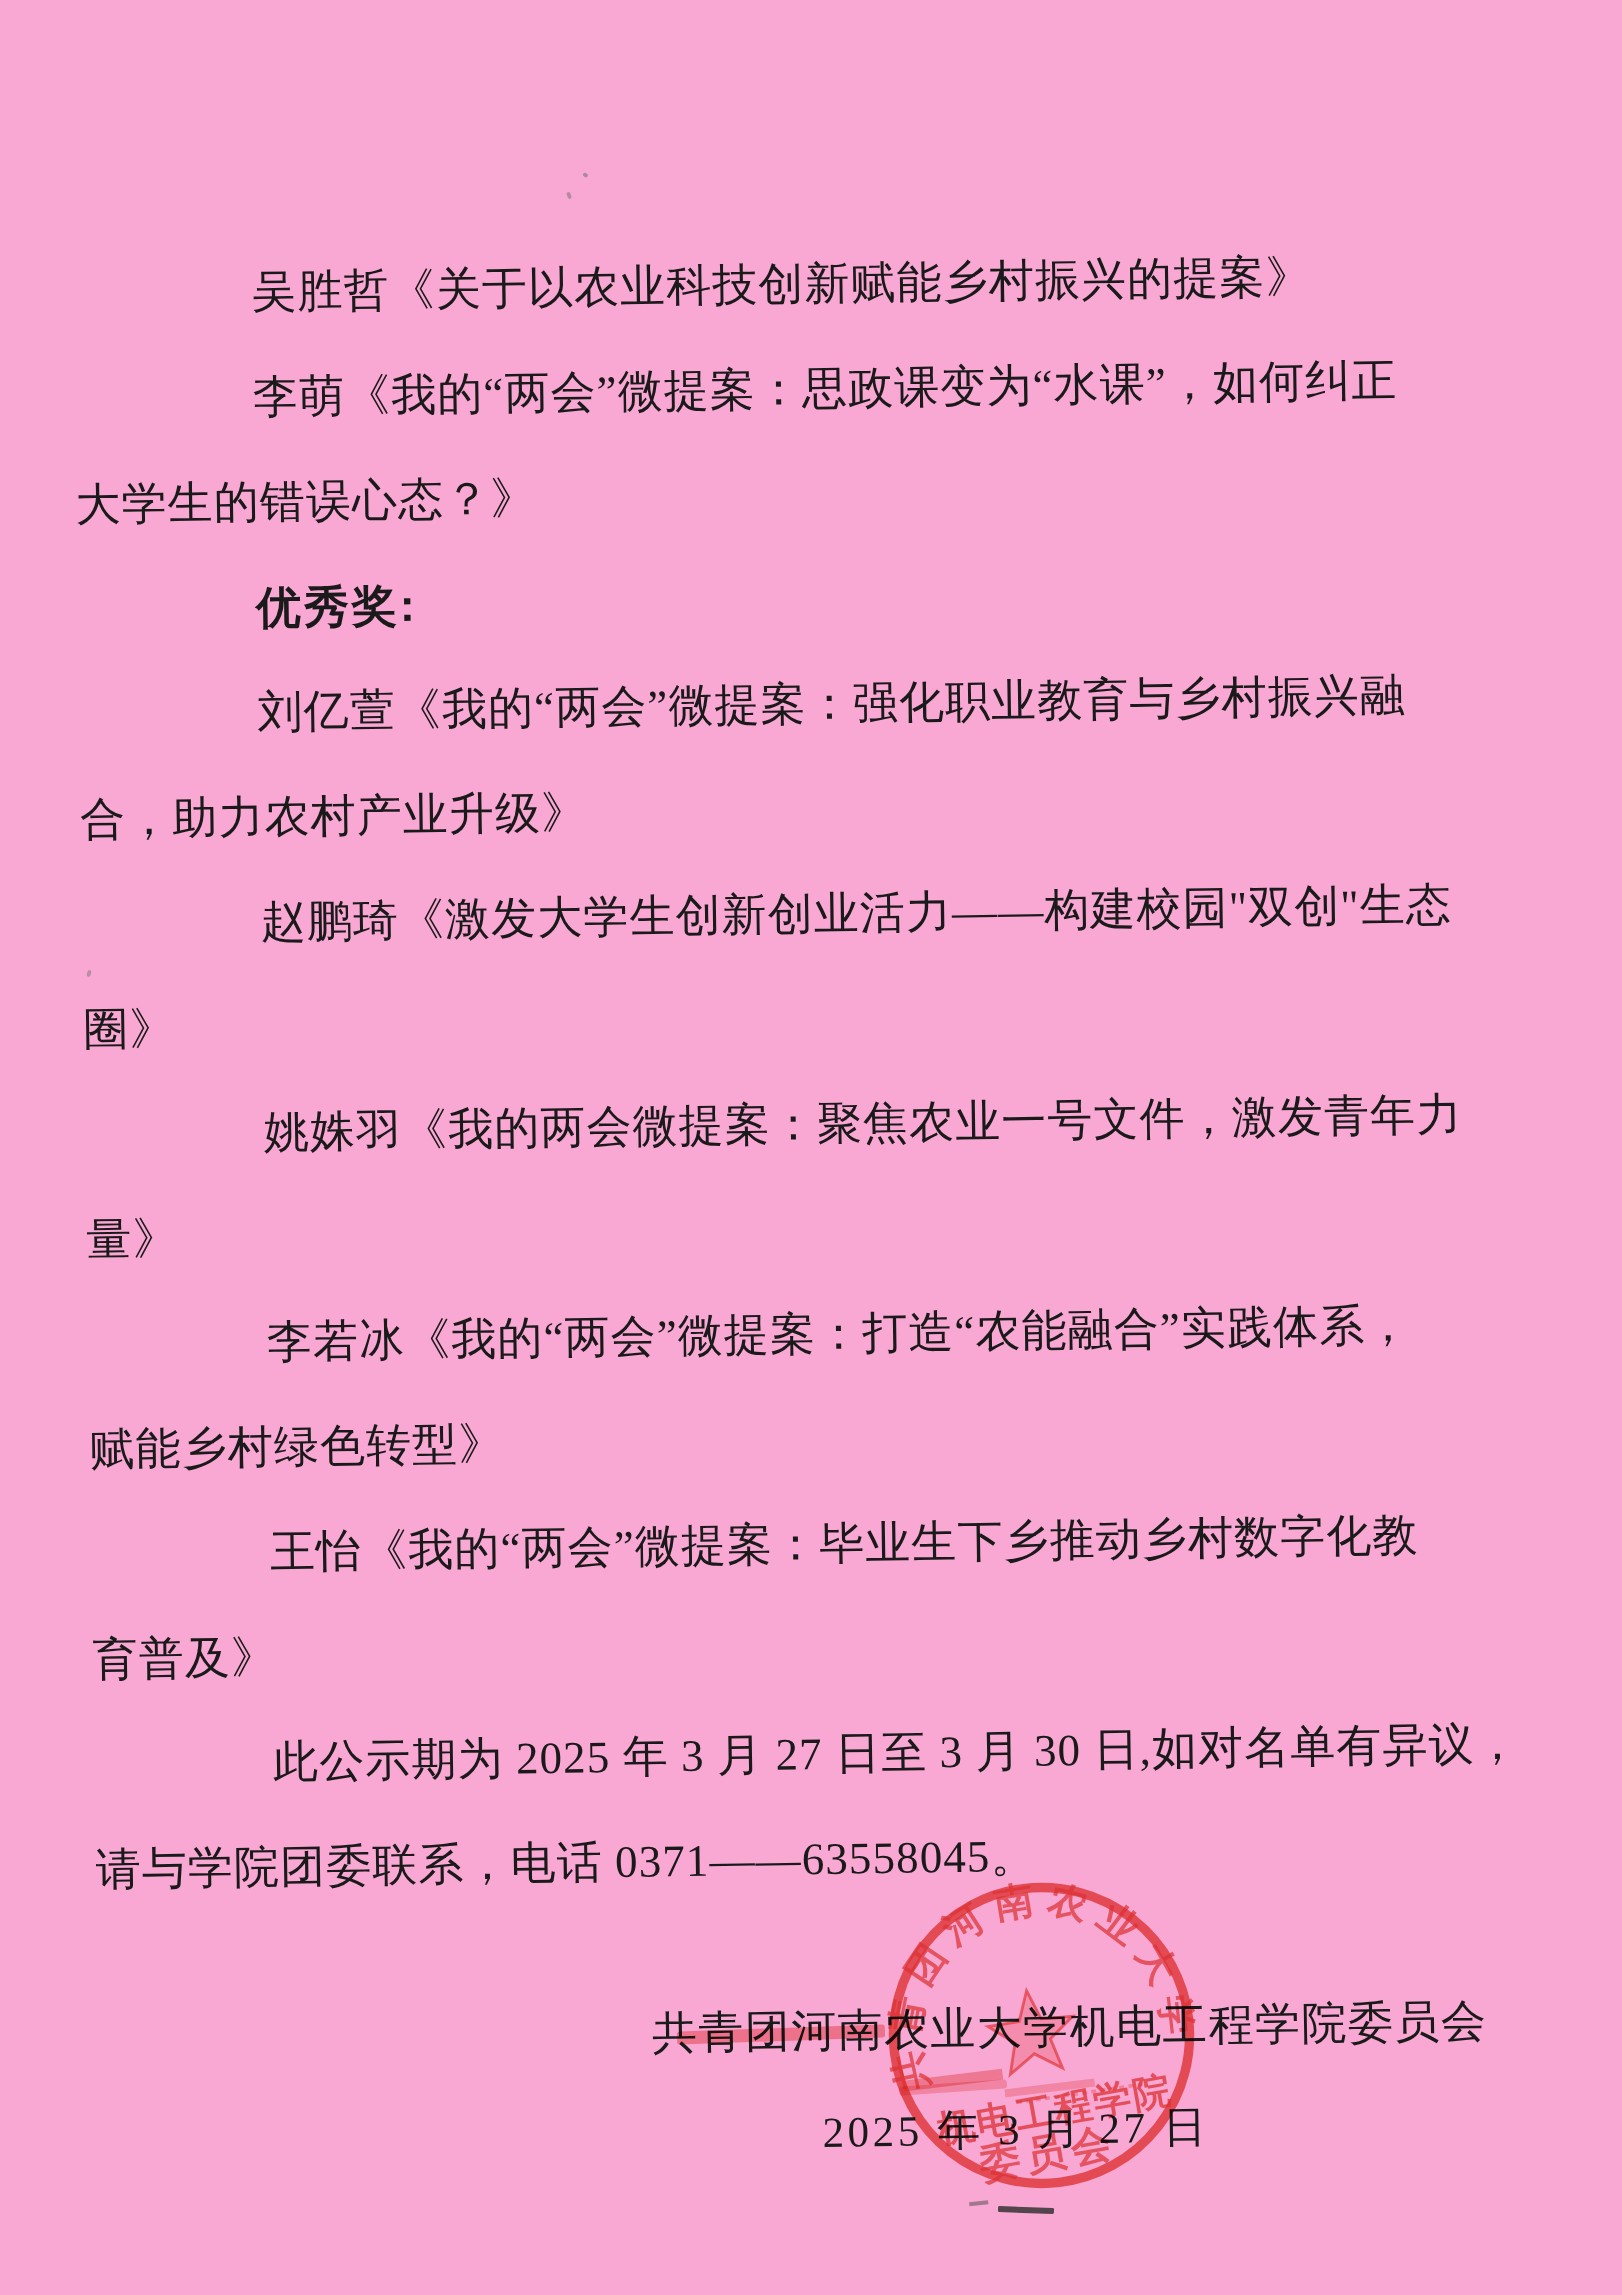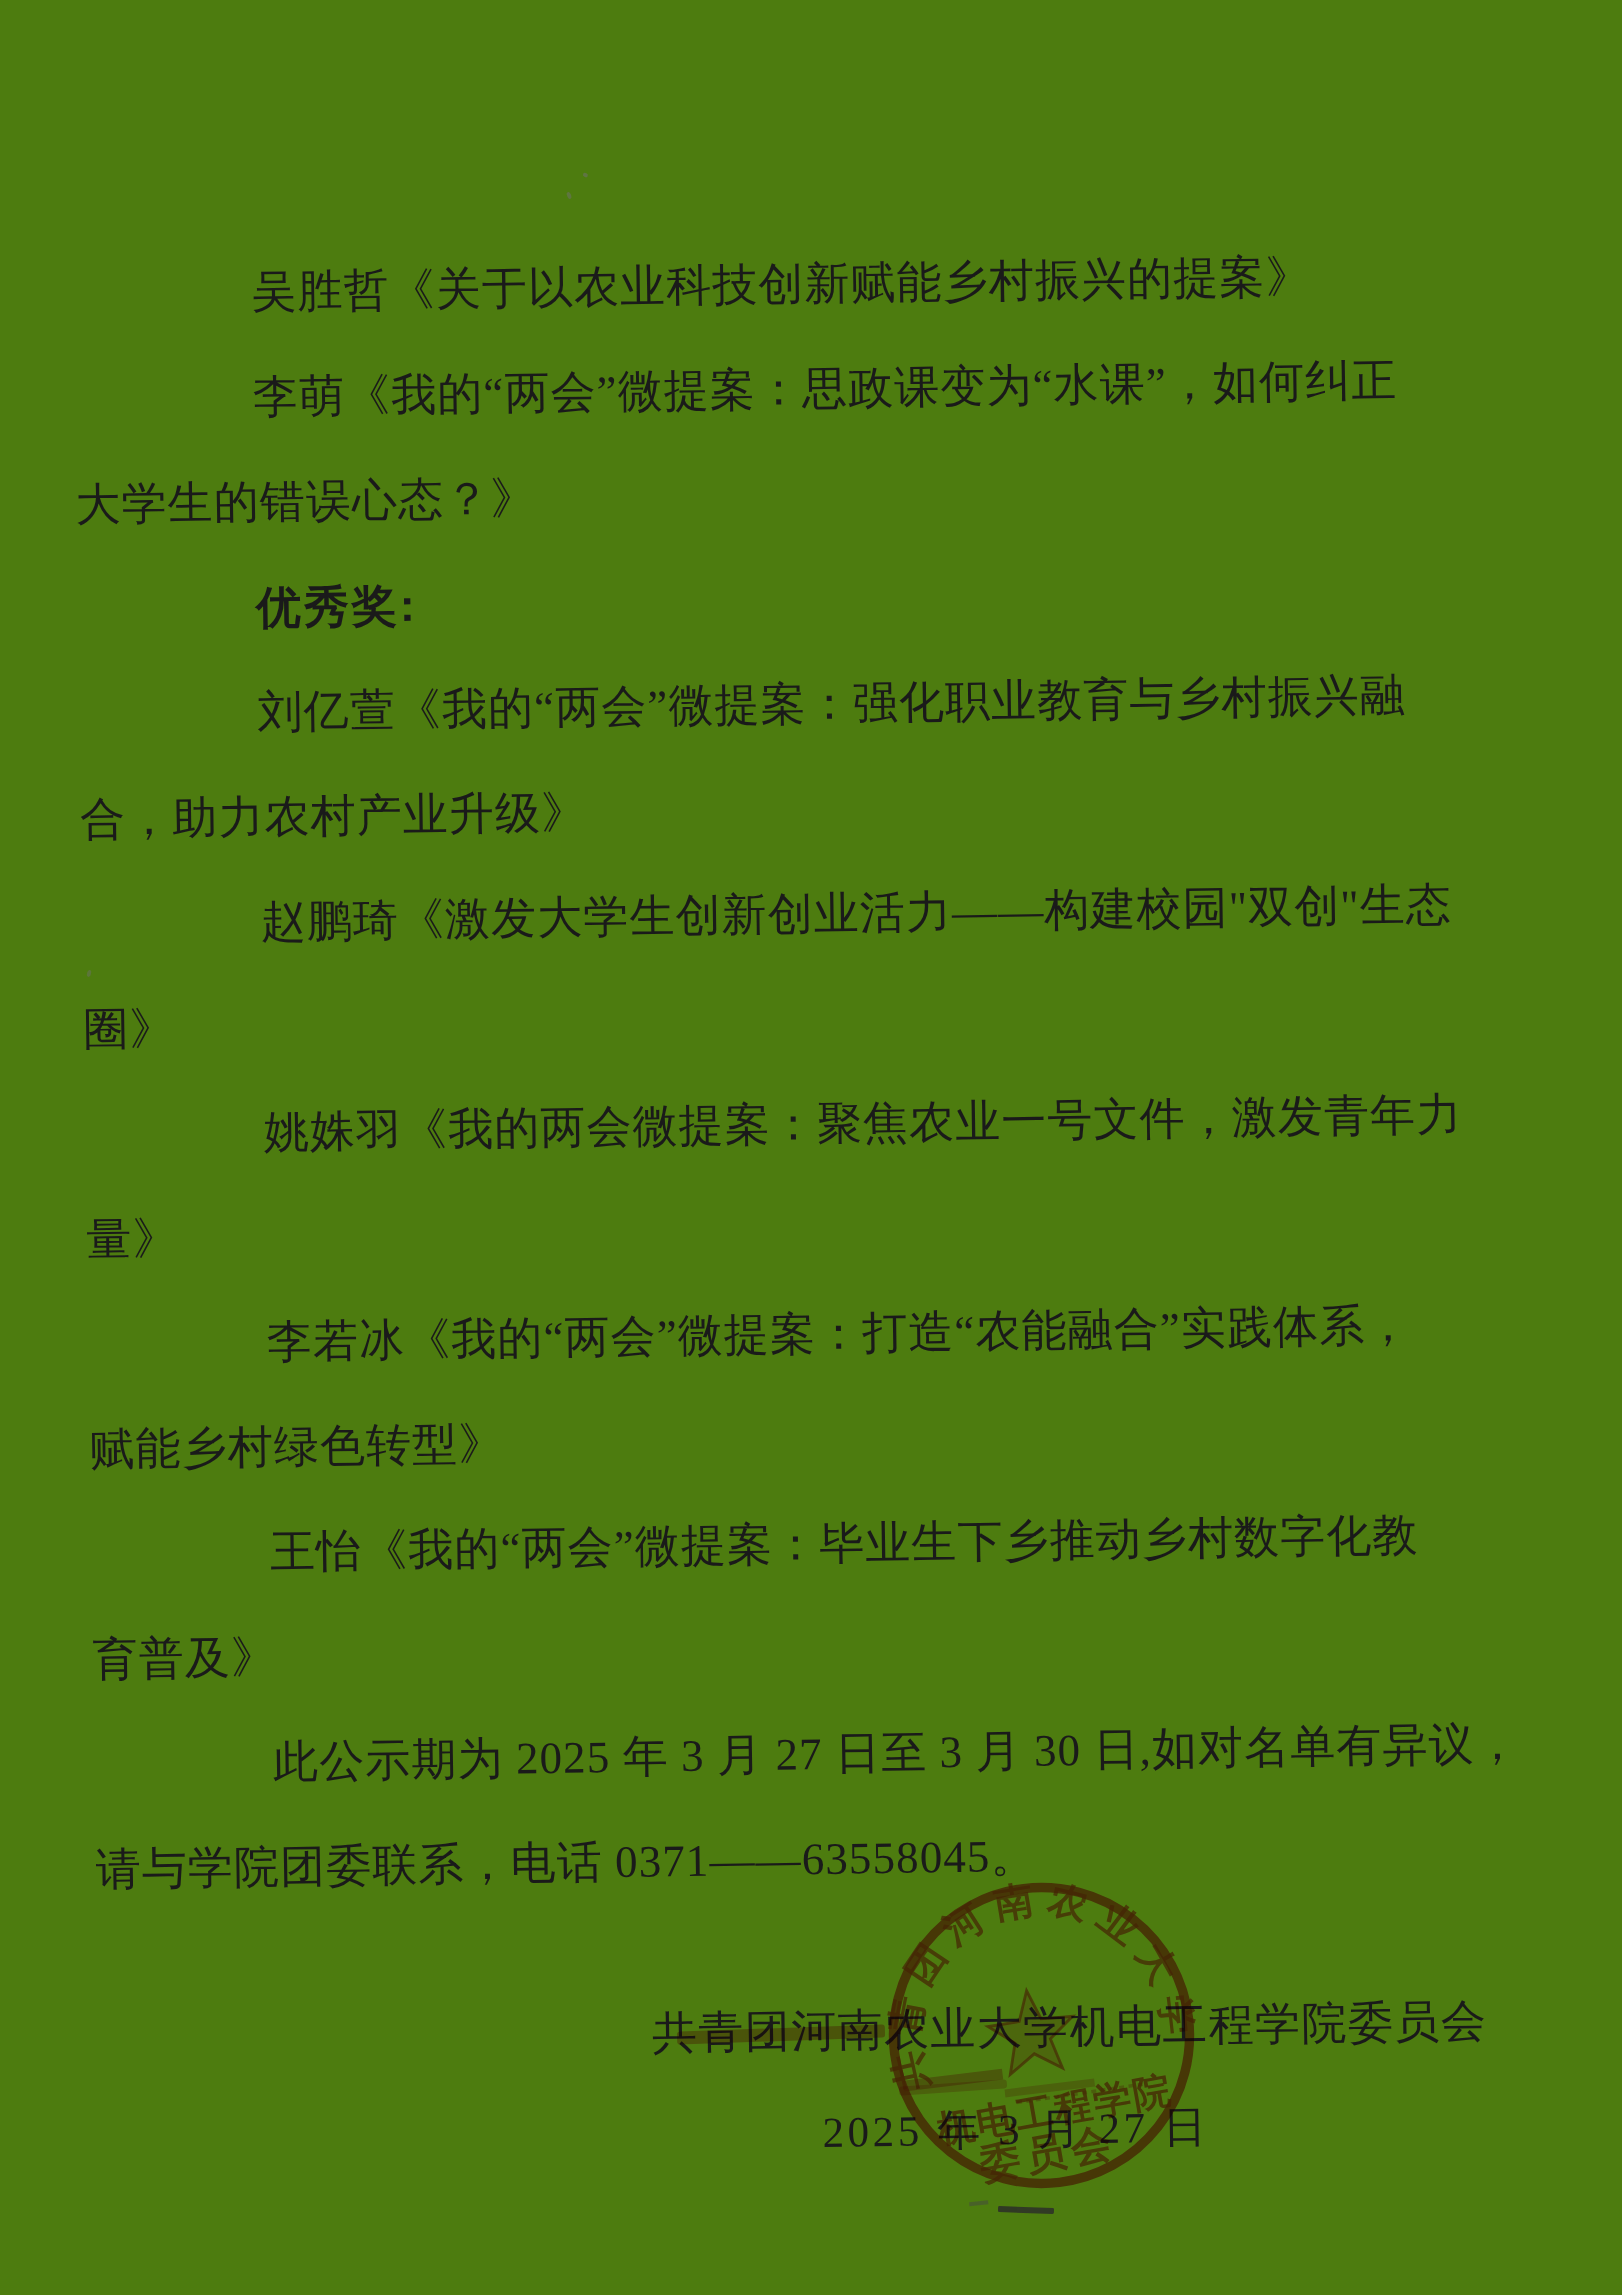--- a/index.html
+++ b/index.html
@@ -1,19 +1,19 @@
 <!DOCTYPE html>
 <html style="font-size:11.5px"><head>
 <meta charset="utf-8">
 <style>
   html,body{margin:0;padding:0;background:#888;}
   .page{
     position:relative;
     width:1623px;height:2295px;
-    background:#4d7c0f;
+    background:#f9a8d4;
     overflow:hidden;
     font-family:"Liberation Serif","DejaVu Serif",serif;
     color:#1a1a1a;
   }
   .content{
     position:absolute;
     left:0;top:0;right:0;
     padding:232px 81px 0 81px;
     transform:rotate(-0.85deg);
     transform-origin:50% 40%;

